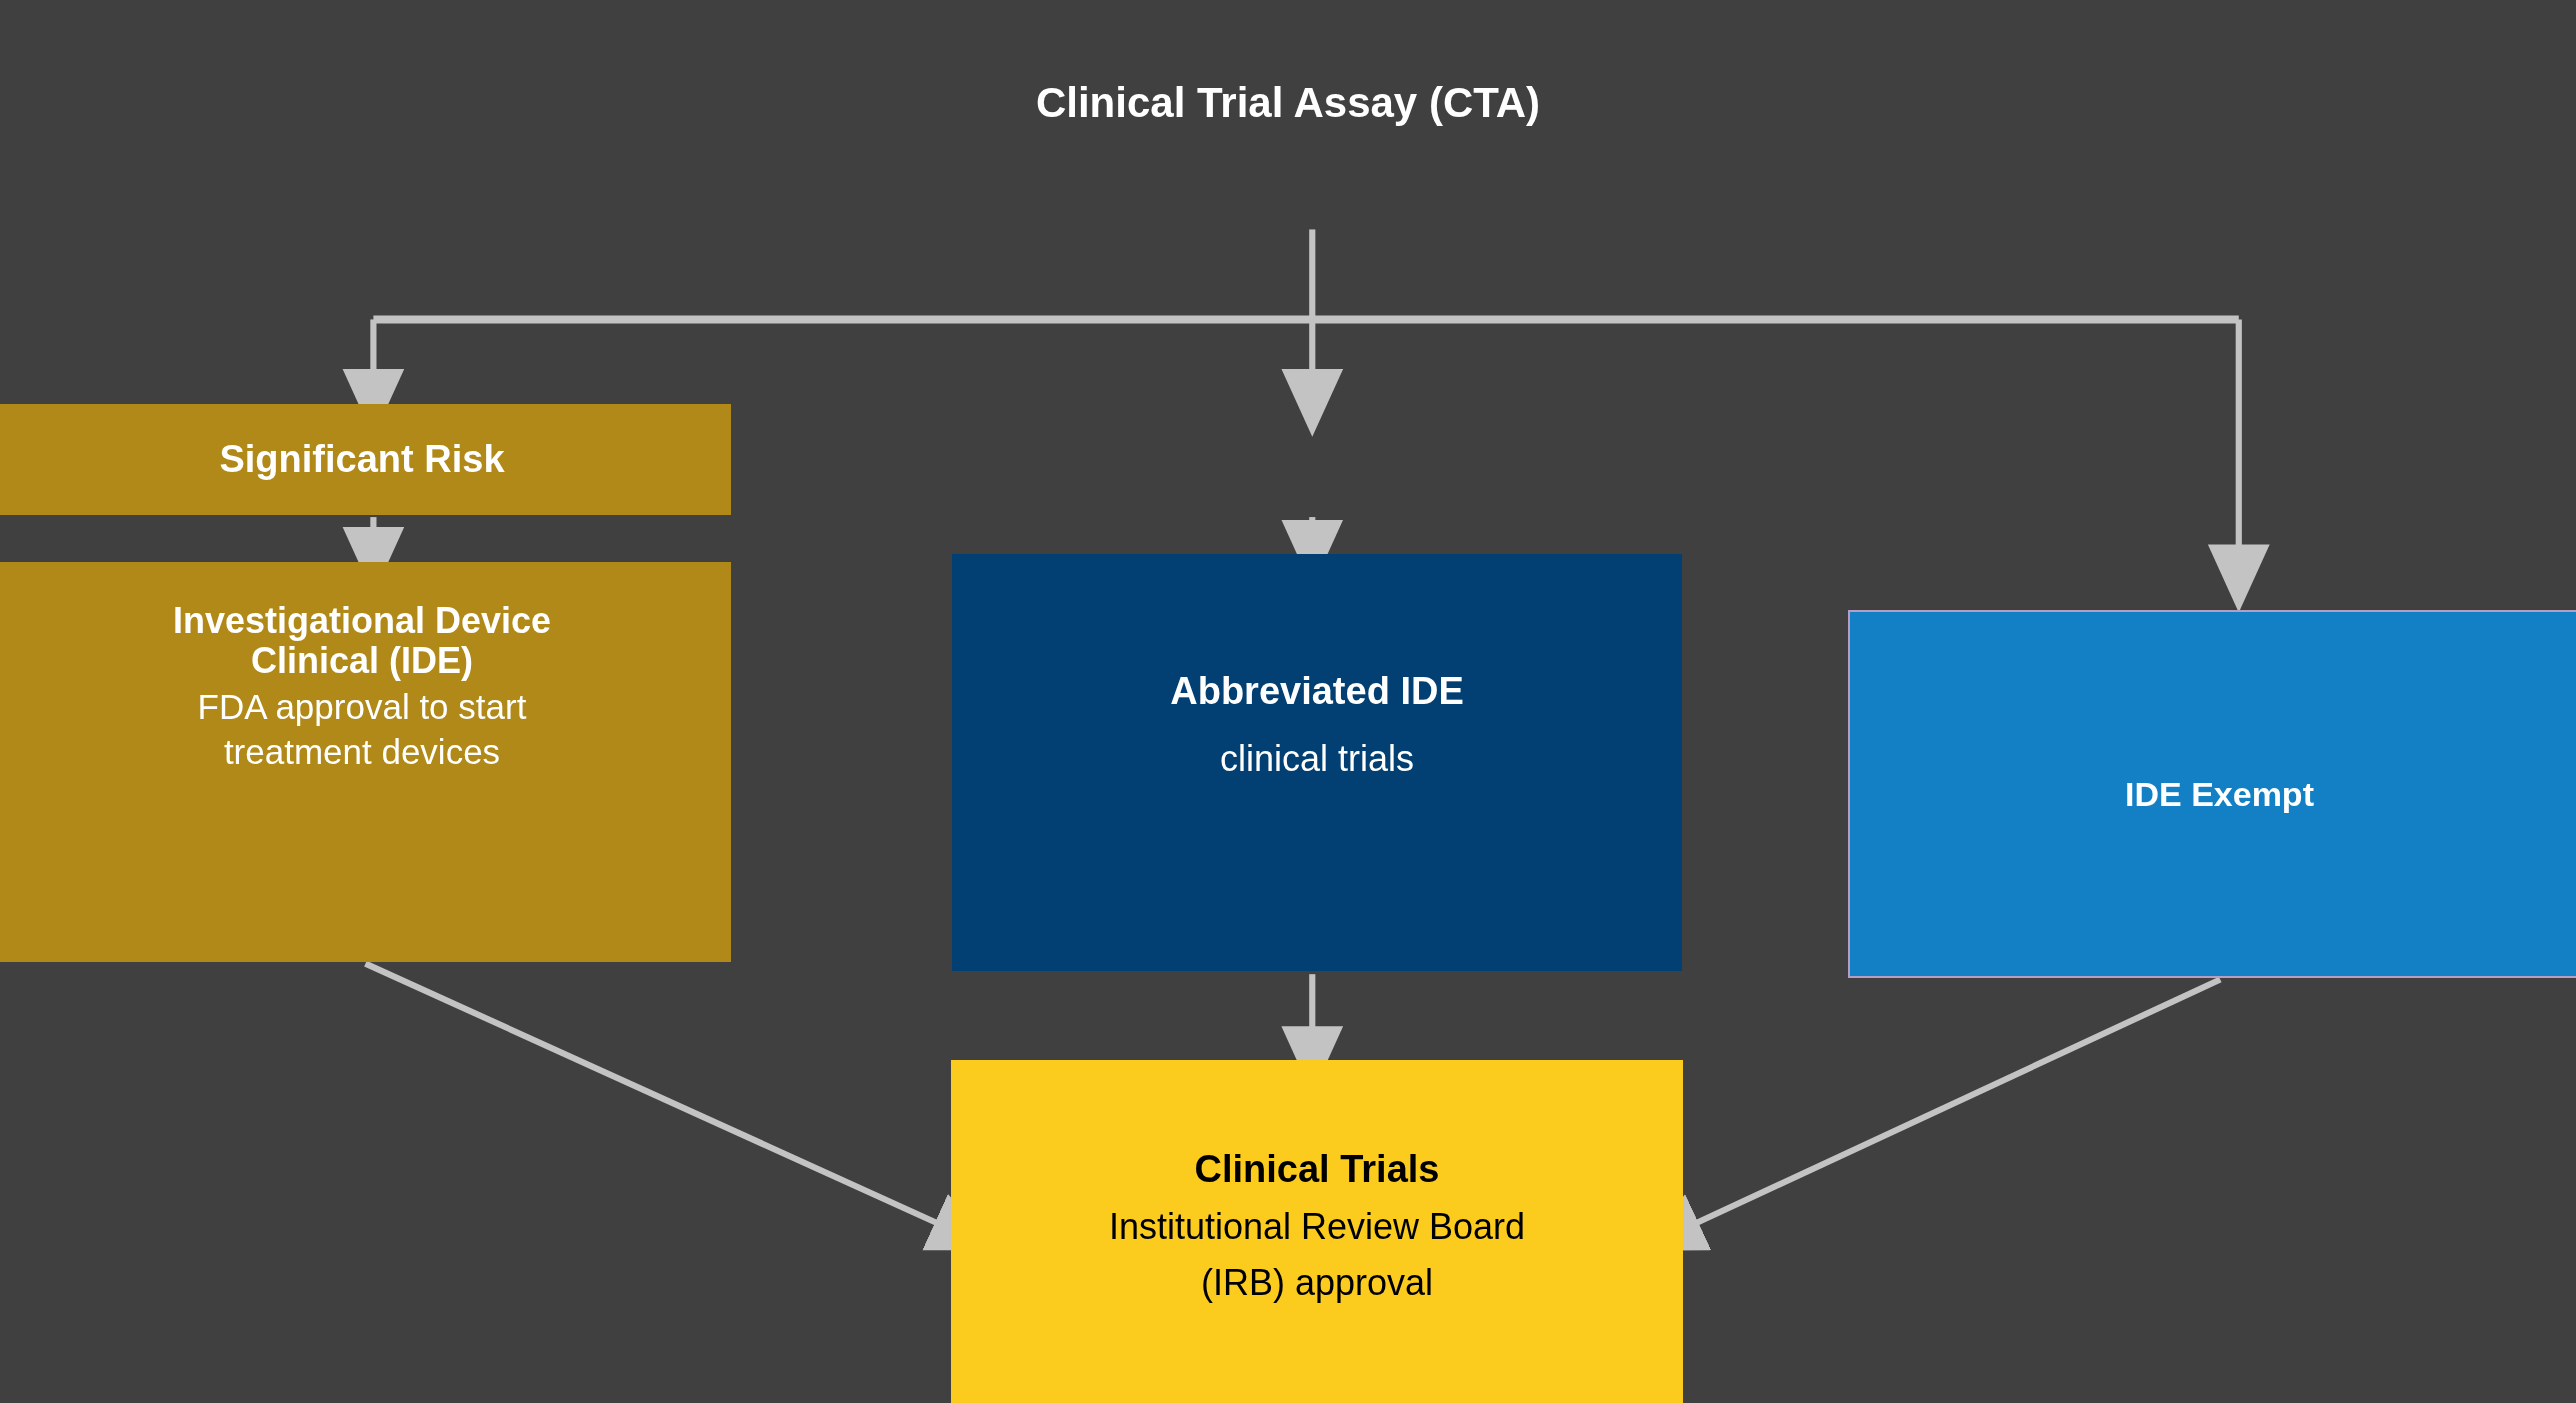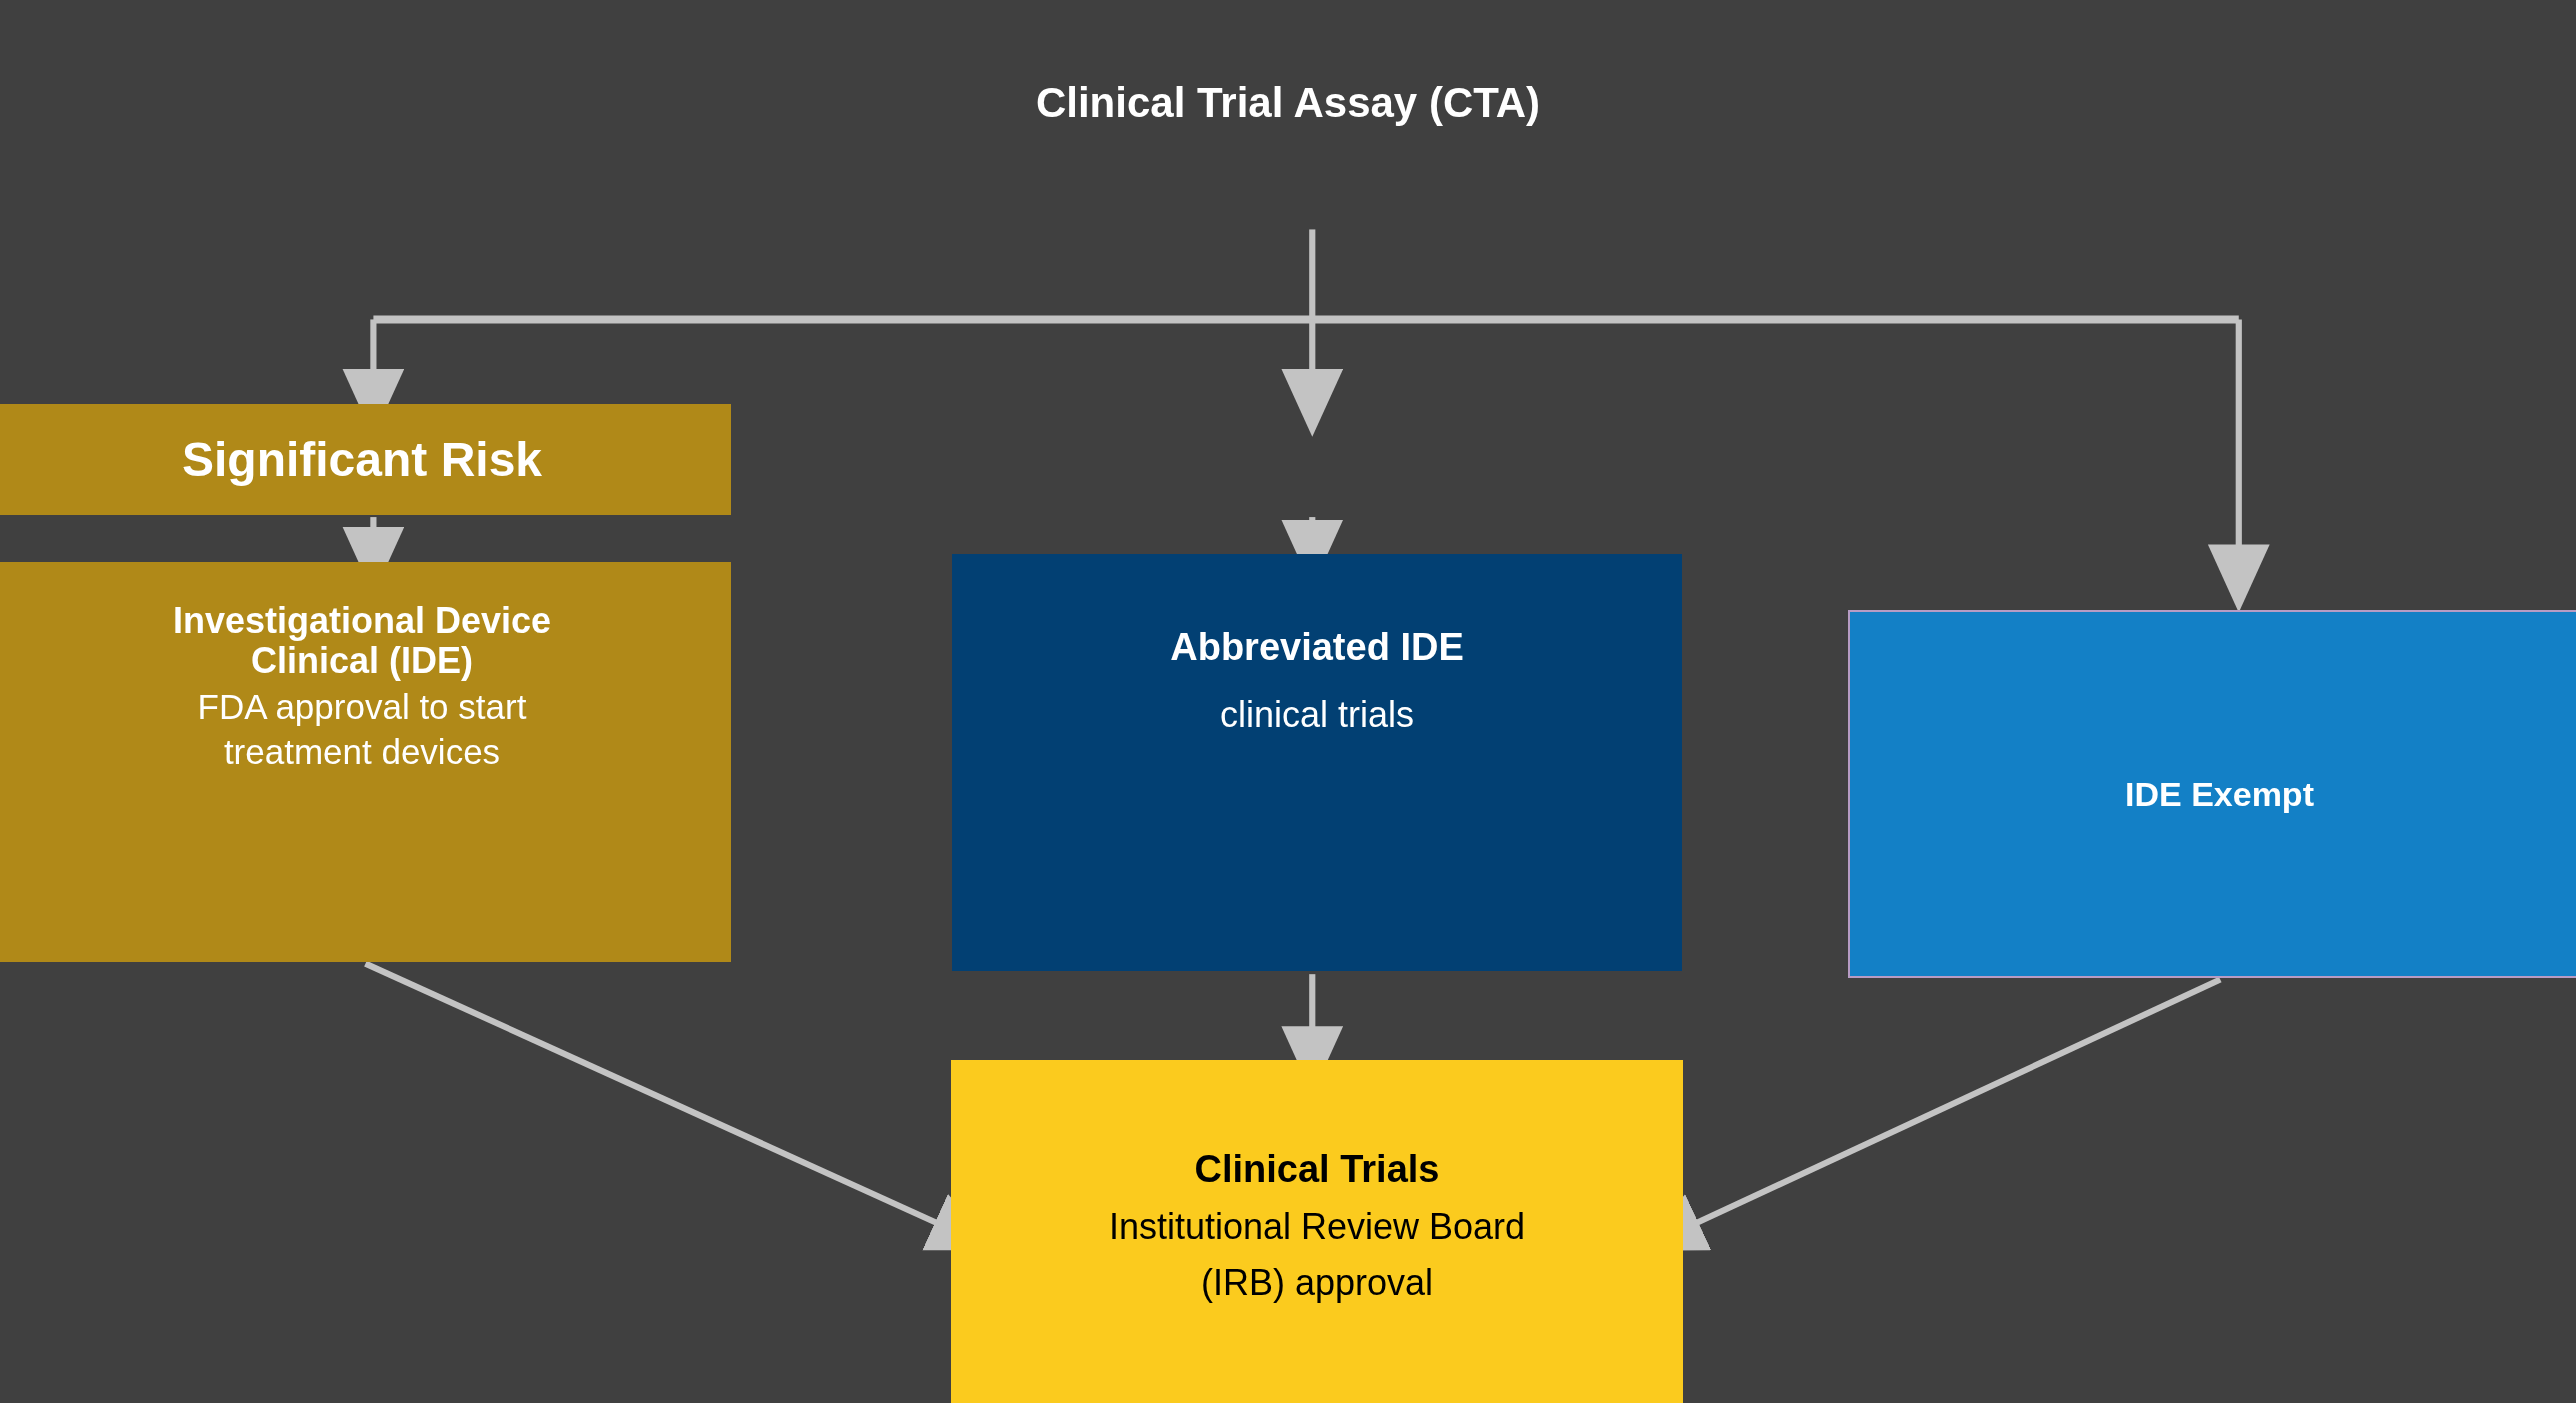--- a/index.html
+++ b/index.html
@@ -54,21 +54,21 @@
 
   
   #node-significant-risk {
     left: -7px;
     top: 404px;
     width: 738px;
     height: 111px;
     background: #B08918;
     color: #ffffff;
   }
-  #node-significant-risk .head { font-size: 48px; text-align: center; }
+  #node-significant-risk .head { font-size: 38px; text-align: center; }
 
   
   #node-ide {
     left: -7px;
     top: 562px;
     width: 738px;
     height: 400px;
     background: #B08918;
     color: #ffffff;
     justify-content: flex-start;
@@ -90,21 +90,21 @@
 
   
   #node-abbreviated-ide {
     left: 952px;
     top: 554px;
     width: 730px;
     height: 417px;
     background: #024073;
     color: #ffffff;
     justify-content: flex-start;
-    padding-top: 72px;
+    padding-top: 116px;
   }
   #node-abbreviated-ide .head { font-size: 38px; }
   #node-abbreviated-ide .body { font-size: 36px; margin-top: 25px; }
 
   
   #node-ide-exempt {
     left: 1848px;
     top: 610px;
     width: 741px;
     height: 368px;

